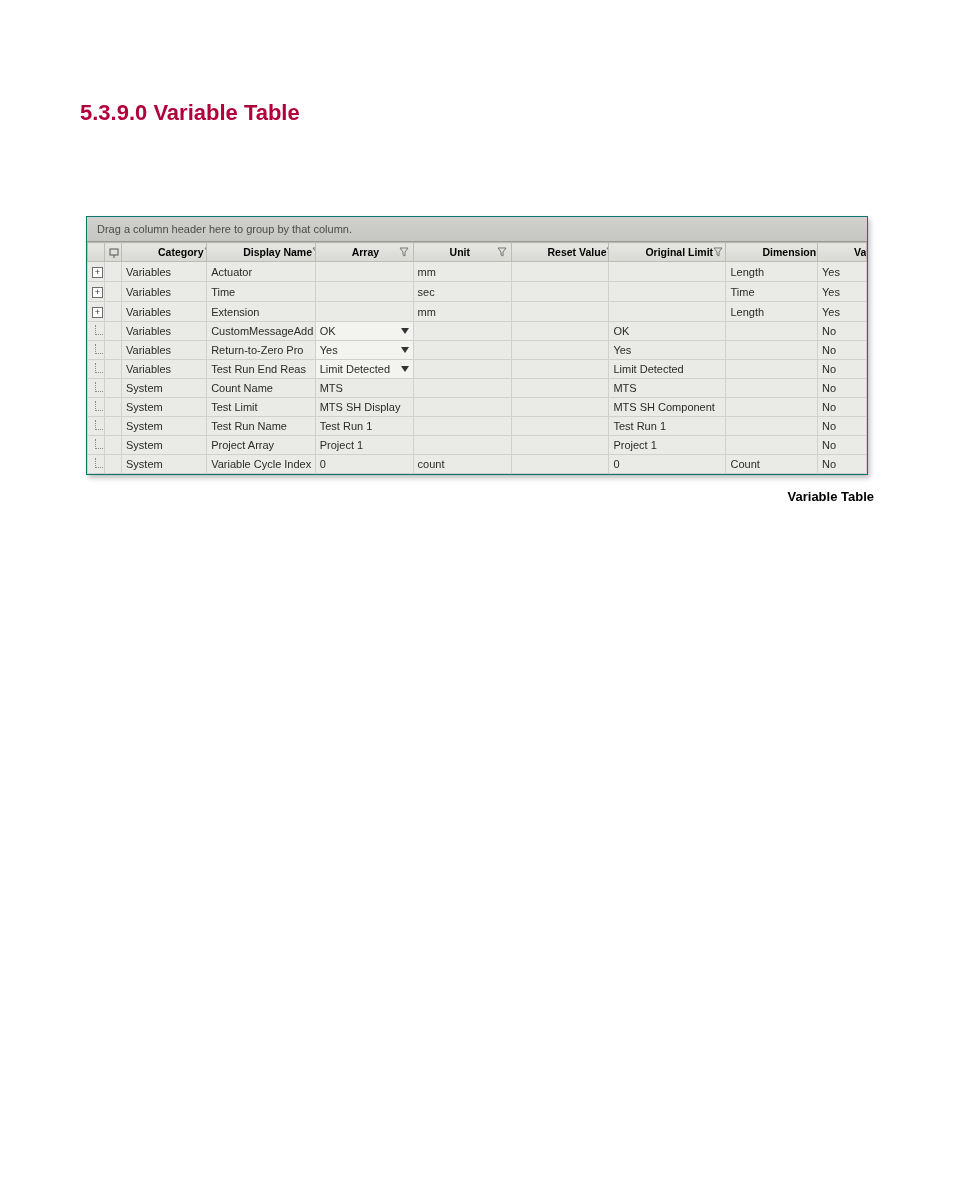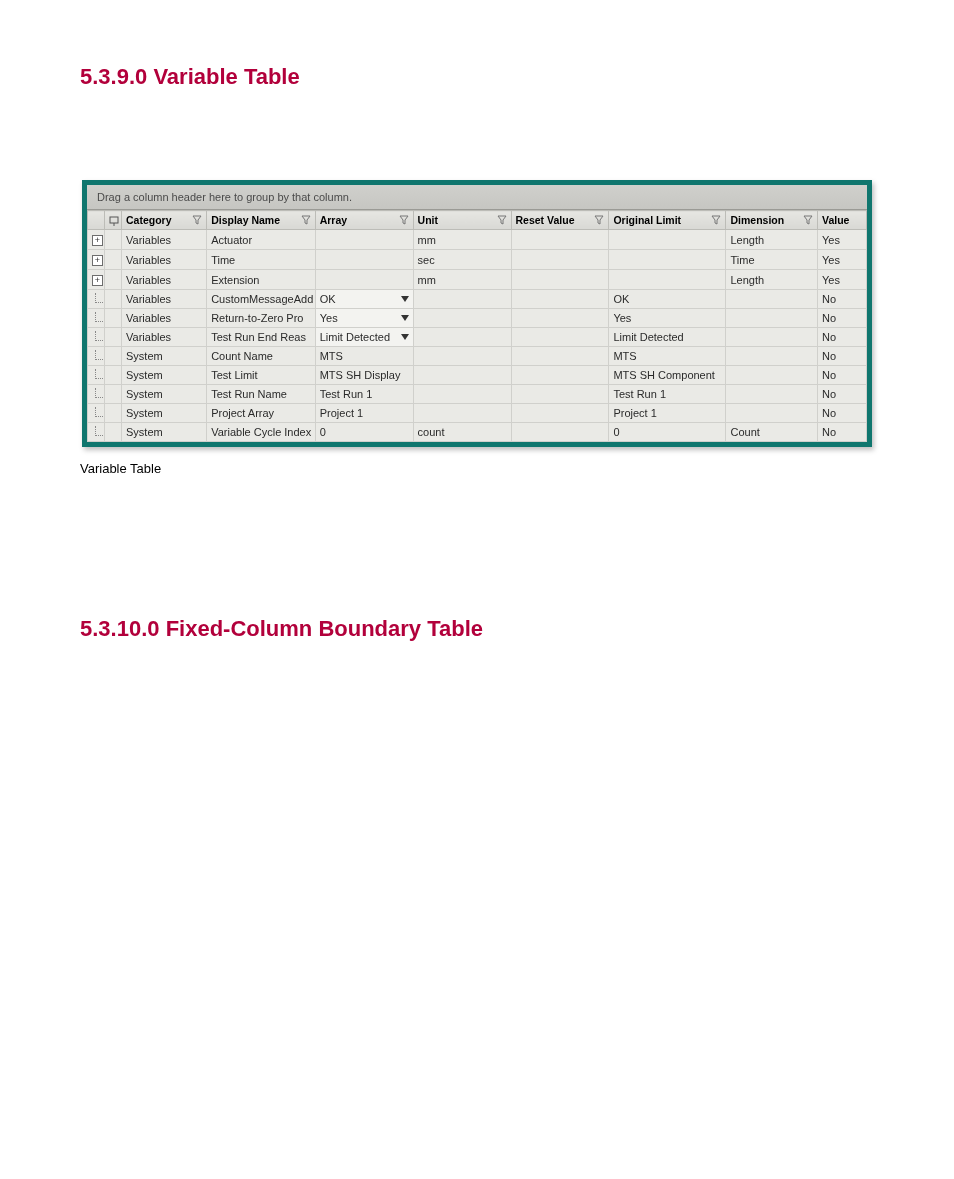--- a/index.html
+++ b/index.html
@@ -4,32 +4,32 @@
 <style>
   body {
     margin: 0;
     padding: 0;
     background: #fff;
     font-family: Arial, Helvetica, sans-serif;
     color: #000;
     width: 954px;
   }
   .page {
-    padding: 64px 80px 0 80px;
+    padding: 100px 80px 0 80px;
   }
   h2.section-heading {
     color: #b2003b;
     font-size: 22px;
     font-weight: bold;
     margin: 0 0 90px 0;
   }
   .table-wrap {
     width: 780px;
     margin: 0 auto 14px auto;
-    border: 5px solid #0f766e;
+    border: 1px solid #0f766e;
     box-shadow: 2px 3px 5px rgba(0,0,0,0.25);
     background: #7f1d1d;
     overflow: hidden;
   }
   .group-bar {
     background: linear-gradient(#d0d0cc,#c6c6c2);
     color: #4a4a4a;
     font-size: 11px;
     padding: 6px 10px;
     border-bottom: 1px solid #9a9a95;
@@ -105,24 +105,25 @@
     height: 12px;
     display:flex;
     align-items:center;
     justify-content:center;
   }
   .dropdown-arrow svg { display:block; }
   th .header-inner{
     display:flex;
     justify-content:space-between;
     align-items:center;
+    margin-left:32px;
   }
   .caption {
-    text-align: left;
-    font-weight: normal;
+    text-align: right;
+    font-weight: bold;
     font-size: 13px;
     margin: 6px 0 140px 0;
   }
   .pin-cell{
     width:16px;
     text-align:center;
     padding:0;
   }
   .pin-cell svg{display:inline-block;vertical-align:middle;}
 </style>
@@ -377,14 +378,13 @@
             <td>0</td>
             <td>Count</td>
             <td>No</td>
           </tr>
         </tbody>
     </table>
   </div>
 
   <div class="caption">Variable Table</div>
 
-  <h2 class="section-heading">5.3.10.0 Fixed-Column Boundary Table</h2>
 </div>
 
 </body></html>

